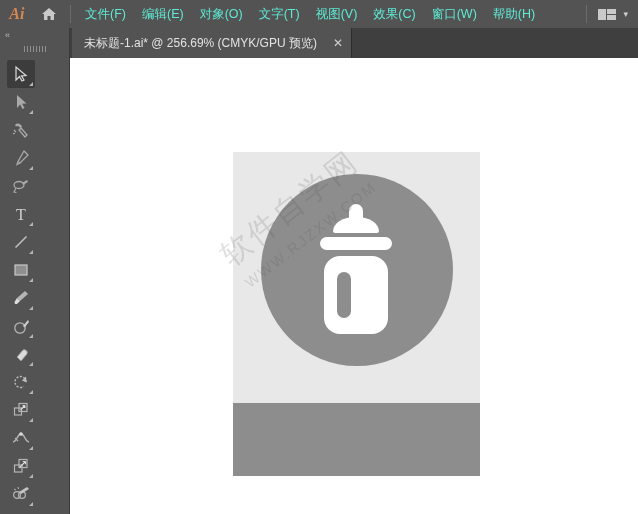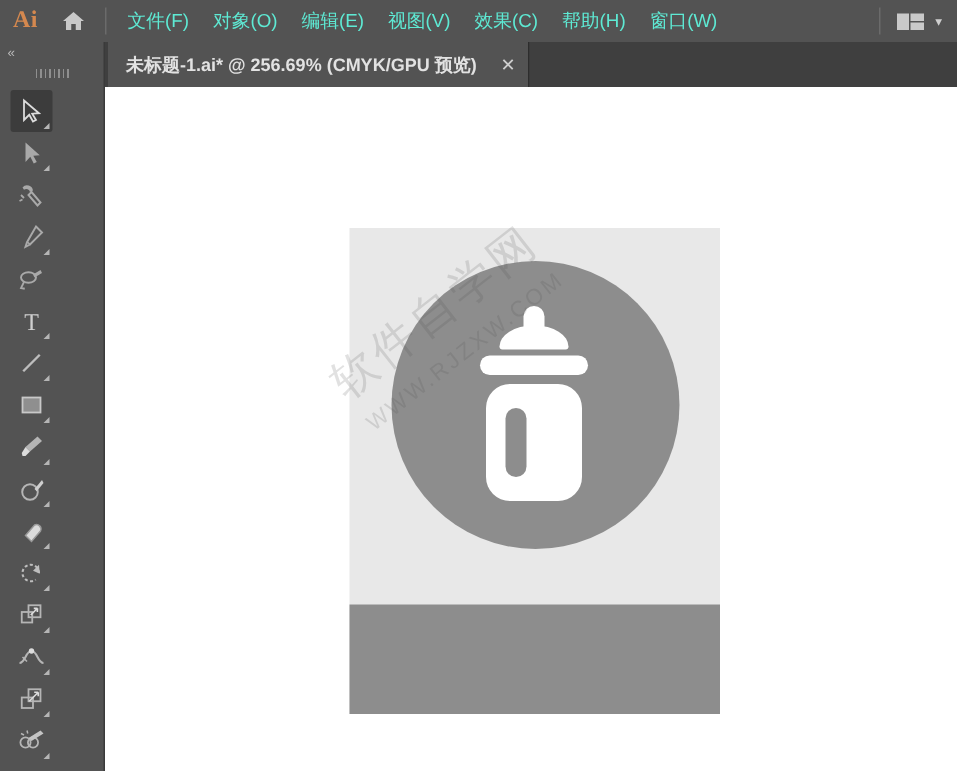--- a/index.html
+++ b/index.html
@@ -14,21 +14,21 @@
   
   .menubar {
     position: absolute; left: 0; top: 0; width: 638px; height: 28px;
     background: #535353;
     display: flex; align-items: center;
   }
   .ai-logo {
     width: 34px; height: 28px;
     display: flex; align-items: center; justify-content: center;
     color: #d4884f; font-size: 16px; font-weight: bold;
-    letter-spacing: .3px; font-family: "Liberation Serif", serif;
+    letter-spacing: .3px; font-family: "Liberation Serif", serif; font-style: italic;
   }
   .home-btn {
     width: 30px; height: 28px;
     display: flex; align-items: center; justify-content: center;
   }
   .vdiv { width: 1px; height: 18px; background: #6b6b6b; margin: 0 6px; }
   .menu-items { display: flex; align-items: center; height: 28px; }
   .menu-item {
     color: #5eead4; font-size: 12.5px;
     padding: 0 8px; height: 28px;
@@ -47,21 +47,21 @@
     position: absolute; left: 70px; top: 28px; width: 568px; height: 30px;
     background: #3f3f3f;
   }
   .tab {
     position: absolute; left: 2px; top: 0; height: 30px;
     background: #535353;
     display: flex; align-items: center;
     padding: 0 6px 0 12px;
     border-right: 1px solid #2d2d2d;
   }
-  .tab-label { color: #e2e2e2; font-size: 12px; white-space: nowrap; font-weight: bold; }
+  .tab-label { color: #e2e2e2; font-size: 12px; white-space: nowrap; }
   .tab-close {
     color: #cfcfcf; font-size: 12px; margin-left: 14px;
     width: 14px; text-align: center; line-height: 1;
   }
 
   
   .toolbar {
     position: absolute; left: 0; top: 28px; width: 70px; height: 486px;
     background: #535353; border-right: 1px solid #3a3a3a;
   }
@@ -166,26 +166,27 @@
   <div class="menubar">
     <div class="ai-logo">Ai</div>
     <div class="home-btn">
       <svg width="16" height="14" viewBox="0 0 16 14">
         <path d="M8 1 L15 7 L13 7 L13 13 L9.5 13 L9.5 9 L6.5 9 L6.5 13 L3 13 L3 7 L1 7 Z" fill="#c9c9c9"></path>
       </svg>
     </div>
     <div class="vdiv"></div>
     <div class="menu-items">
       <div class="menu-item">文件(F)</div>
+      <div class="menu-item">编辑(E)</div>
       <div class="menu-item">对象(O)</div>
-      <div class="menu-item">编辑(E)</div>
+      <div class="menu-item">文字(T)</div>
       <div class="menu-item">视图(V)</div>
       <div class="menu-item">效果(C)</div>
+      <div class="menu-item">窗口(W)</div>
       <div class="menu-item">帮助(H)</div>
-      <div class="menu-item">窗口(W)</div>
     </div>
     <div class="mb-right">
       <div class="vdiv"></div>
       <div class="ws-switch">
         <svg width="20" height="14" viewBox="0 0 20 14">
           <rect x="1" y="2" width="8" height="11" fill="#c9c9c9"></rect>
           <rect x="10" y="2" width="9" height="5" fill="#c9c9c9"></rect>
           <rect x="10" y="8" width="9" height="5" fill="#c9c9c9"></rect>
         </svg>
         <span class="chev">▾</span>

